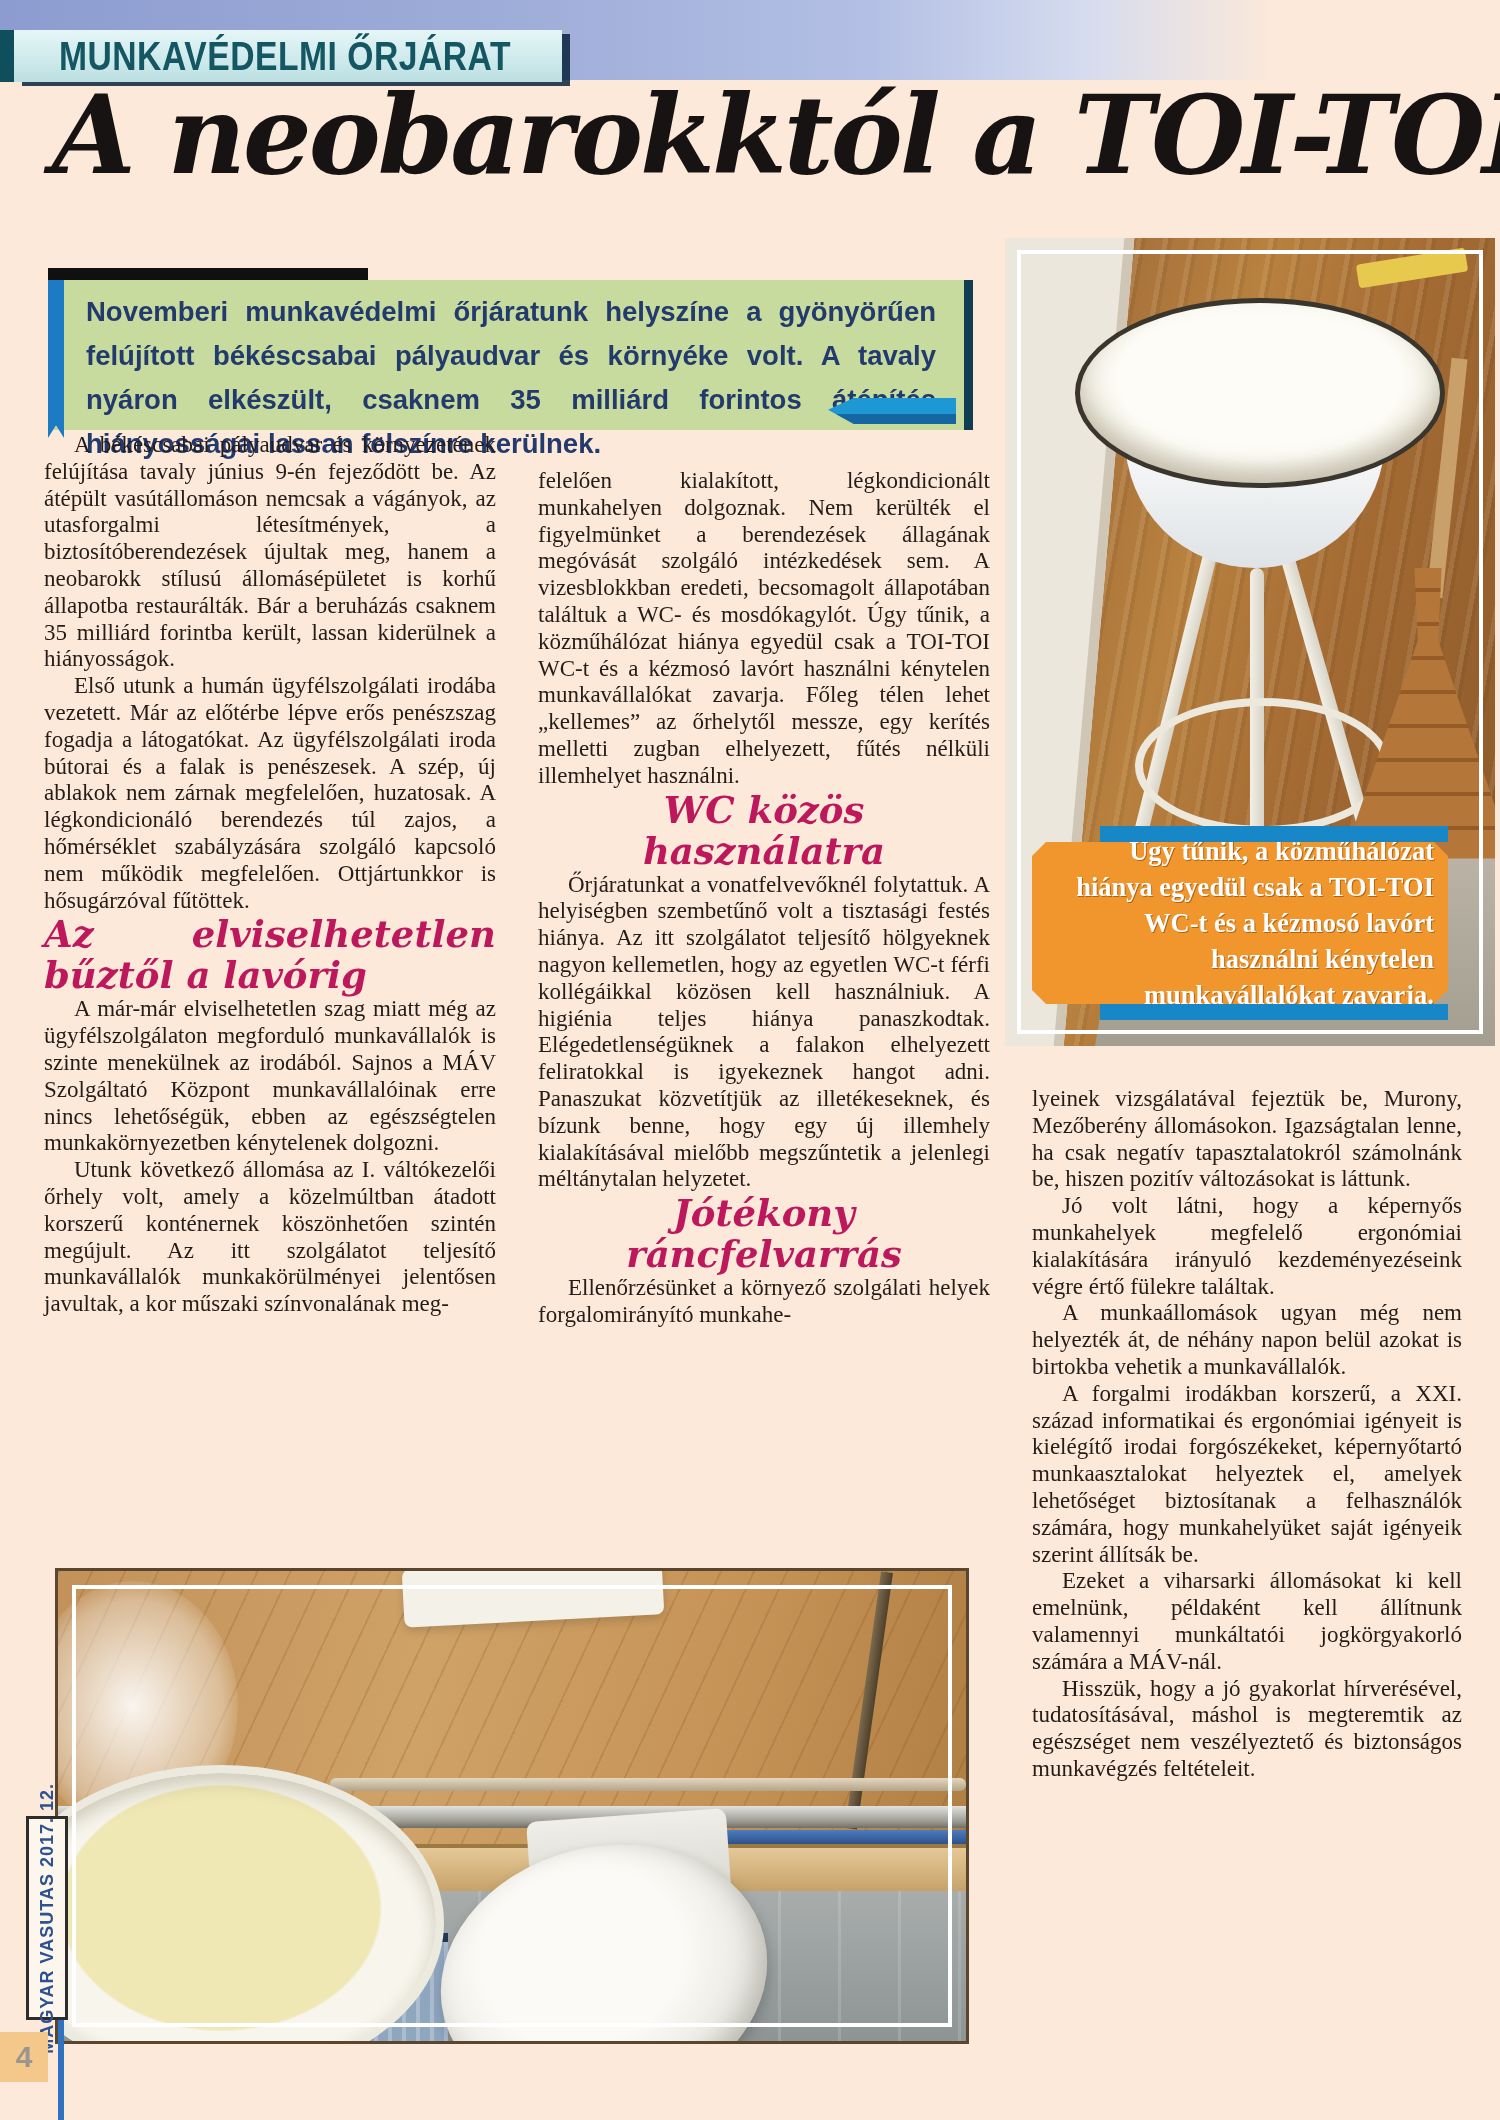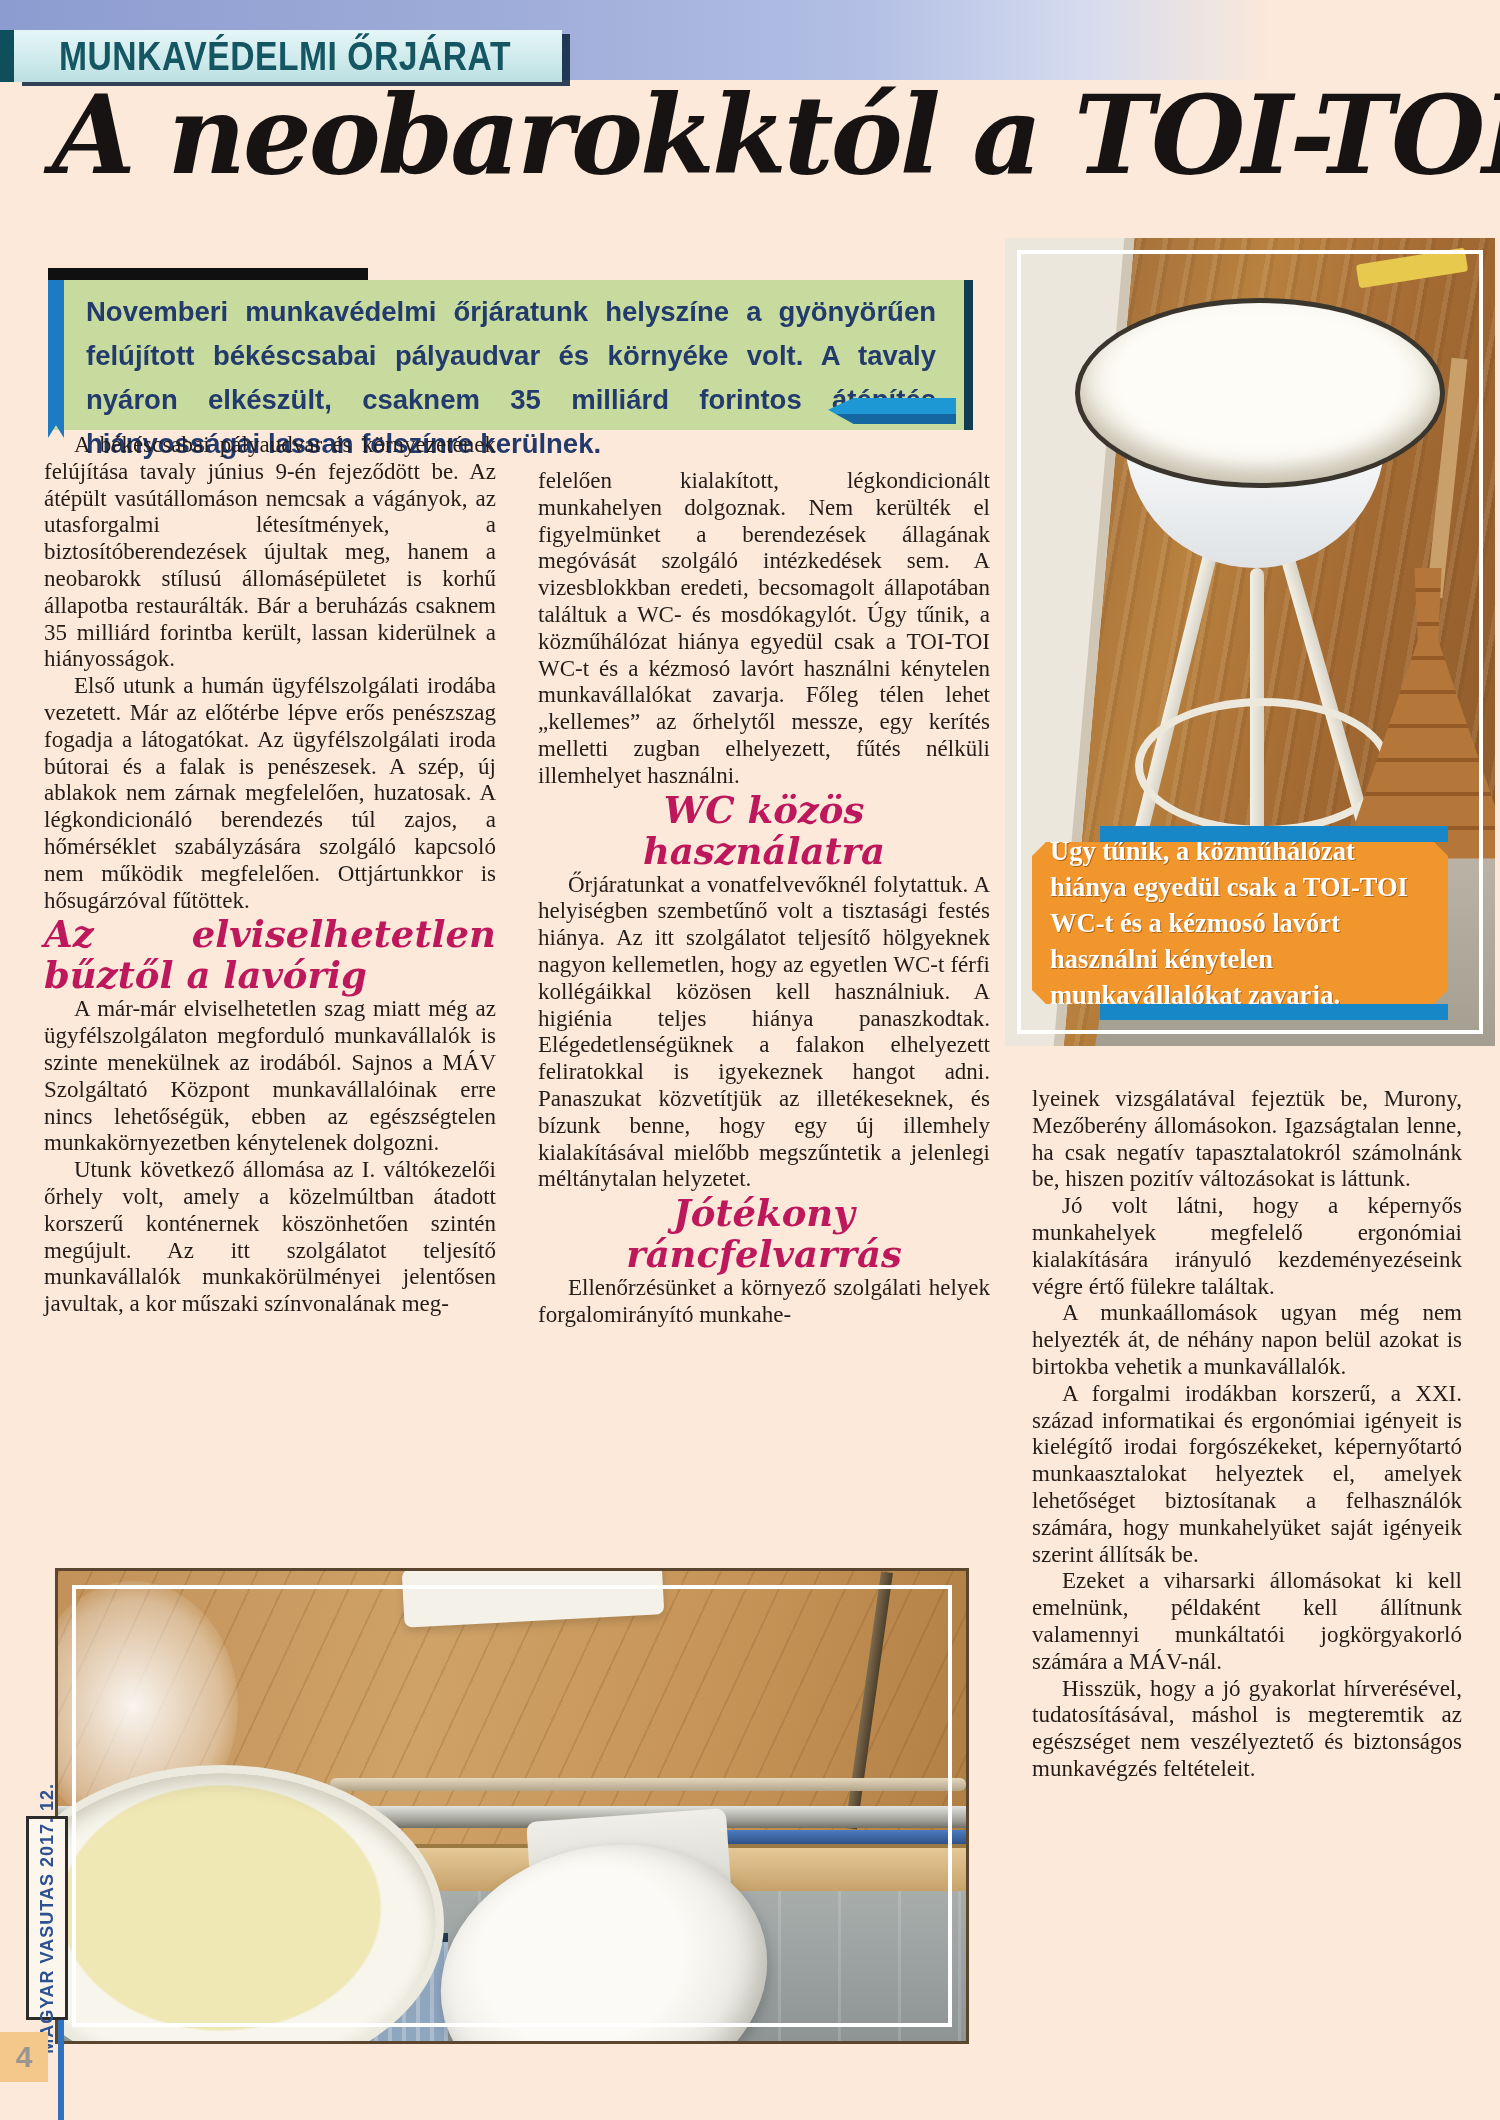--- a/index.html
+++ b/index.html
@@ -73,21 +73,21 @@
   .rp-frame{left:12px;top:12px;right:12px;bottom:12px;border:4px solid #ffffff;}
 
   
   .capbar{background:#1787c8;height:16px;}
   .capbar.t{left:1100px;top:826px;width:348px;}
   .capbar.b{left:1100px;top:1004px;width:348px;}
   .caption{left:1032px;top:842px;width:416px;height:162px;background:#f0962d;
     clip-path:polygon(14px 0,calc(100% - 14px) 0,100% 14px,100% calc(100% - 14px),calc(100% - 14px) 100%,14px 100%,0 calc(100% - 14px),0 14px);
     display:flex;align-items:center;}
   .caption div{padding:6px 14px 6px 18px;font-family:"Liberation Serif",serif;font-weight:bold;
-    font-size:26.5px;line-height:36px;color:#ffffff;text-shadow:1px 1px 0 rgba(120,60,0,.55);text-align:left;}
+    font-size:26.5px;line-height:36px;color:#ffffff;text-shadow:1px 1px 0 rgba(120,60,0,.55);text-align:right;}
 
   
   .bphoto{left:55px;top:1568px;width:908px;height:470px;overflow:hidden;border:3px solid #5a452e;
     background:#c79a5f;}
   .bp-wall{left:0;top:0;width:100%;height:58%;
     background:linear-gradient(100deg,#c2925a 0%,#cfa268 40%,#c59255 75%,#b07f44 100%);}
   .bp-wallgrain{left:0;top:0;width:100%;height:58%;
     background:repeating-linear-gradient(115deg,rgba(120,70,20,.18) 0 2px,transparent 2px 30px);}
   .bp-light{left:38%;top:-8px;width:260px;height:58px;background:#f3f1e8;border-radius:8px;transform:rotate(-3deg);box-shadow:0 4px 10px rgba(0,0,0,.15);}
   .bp-plastic{left:-30px;top:10px;width:210px;height:250px;border-radius:50%;

